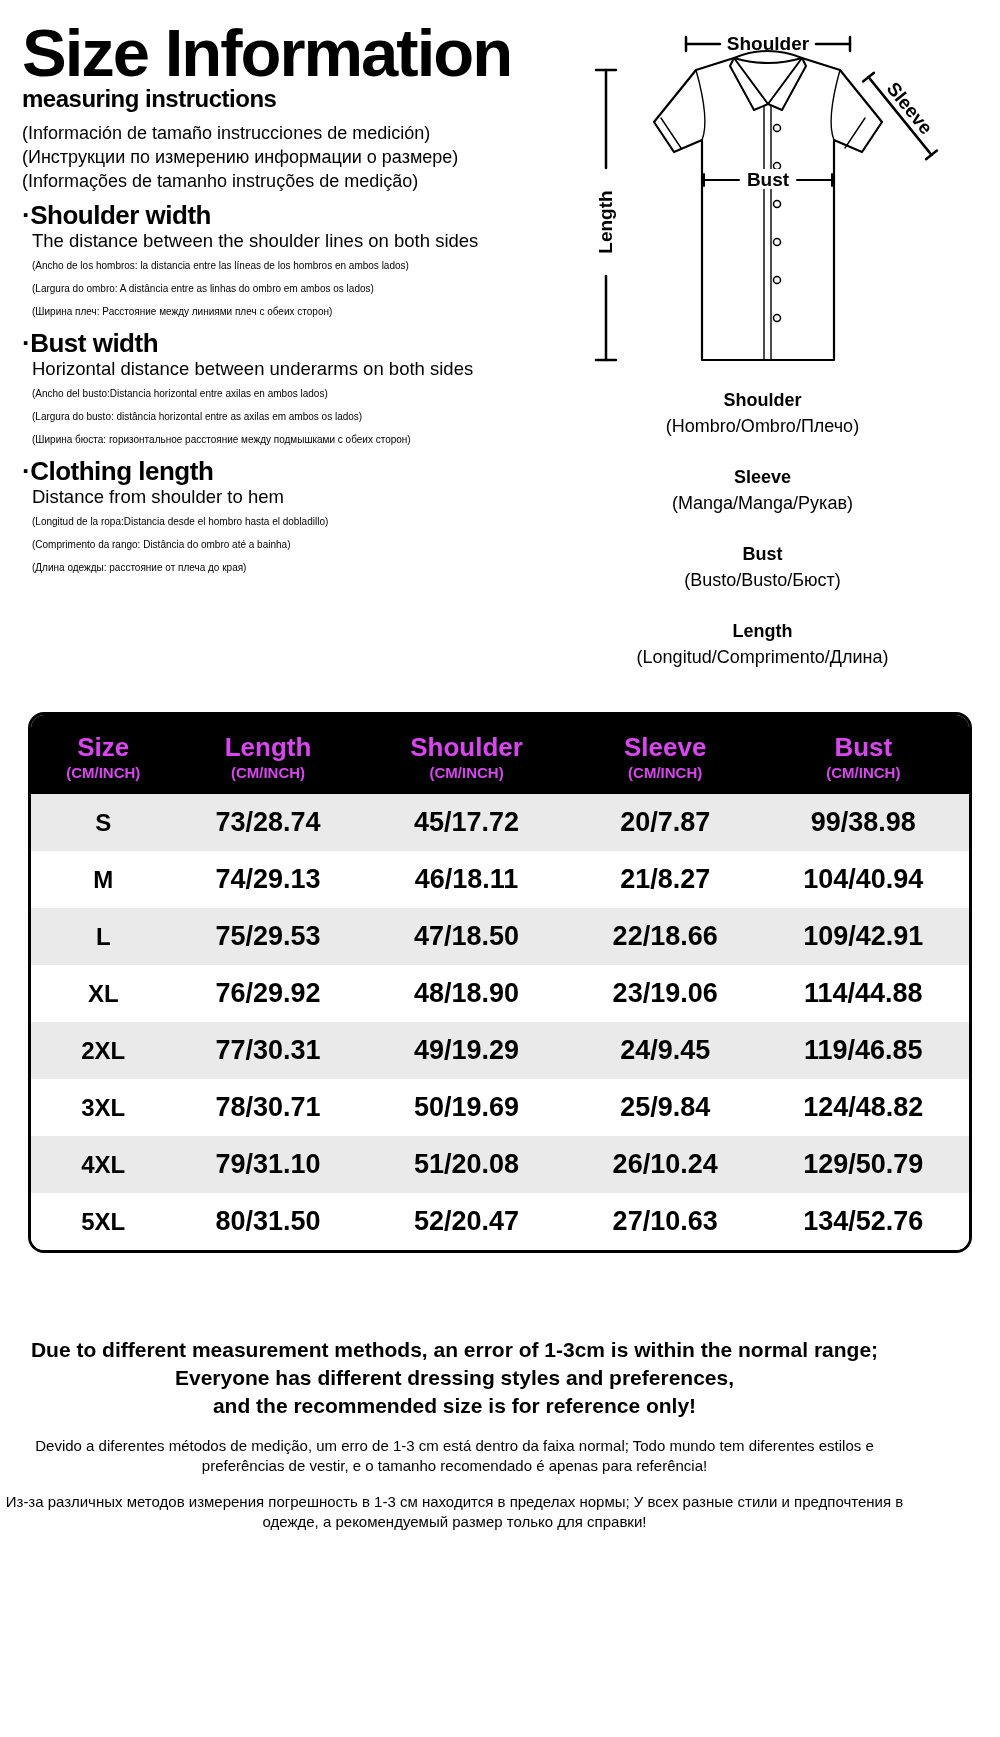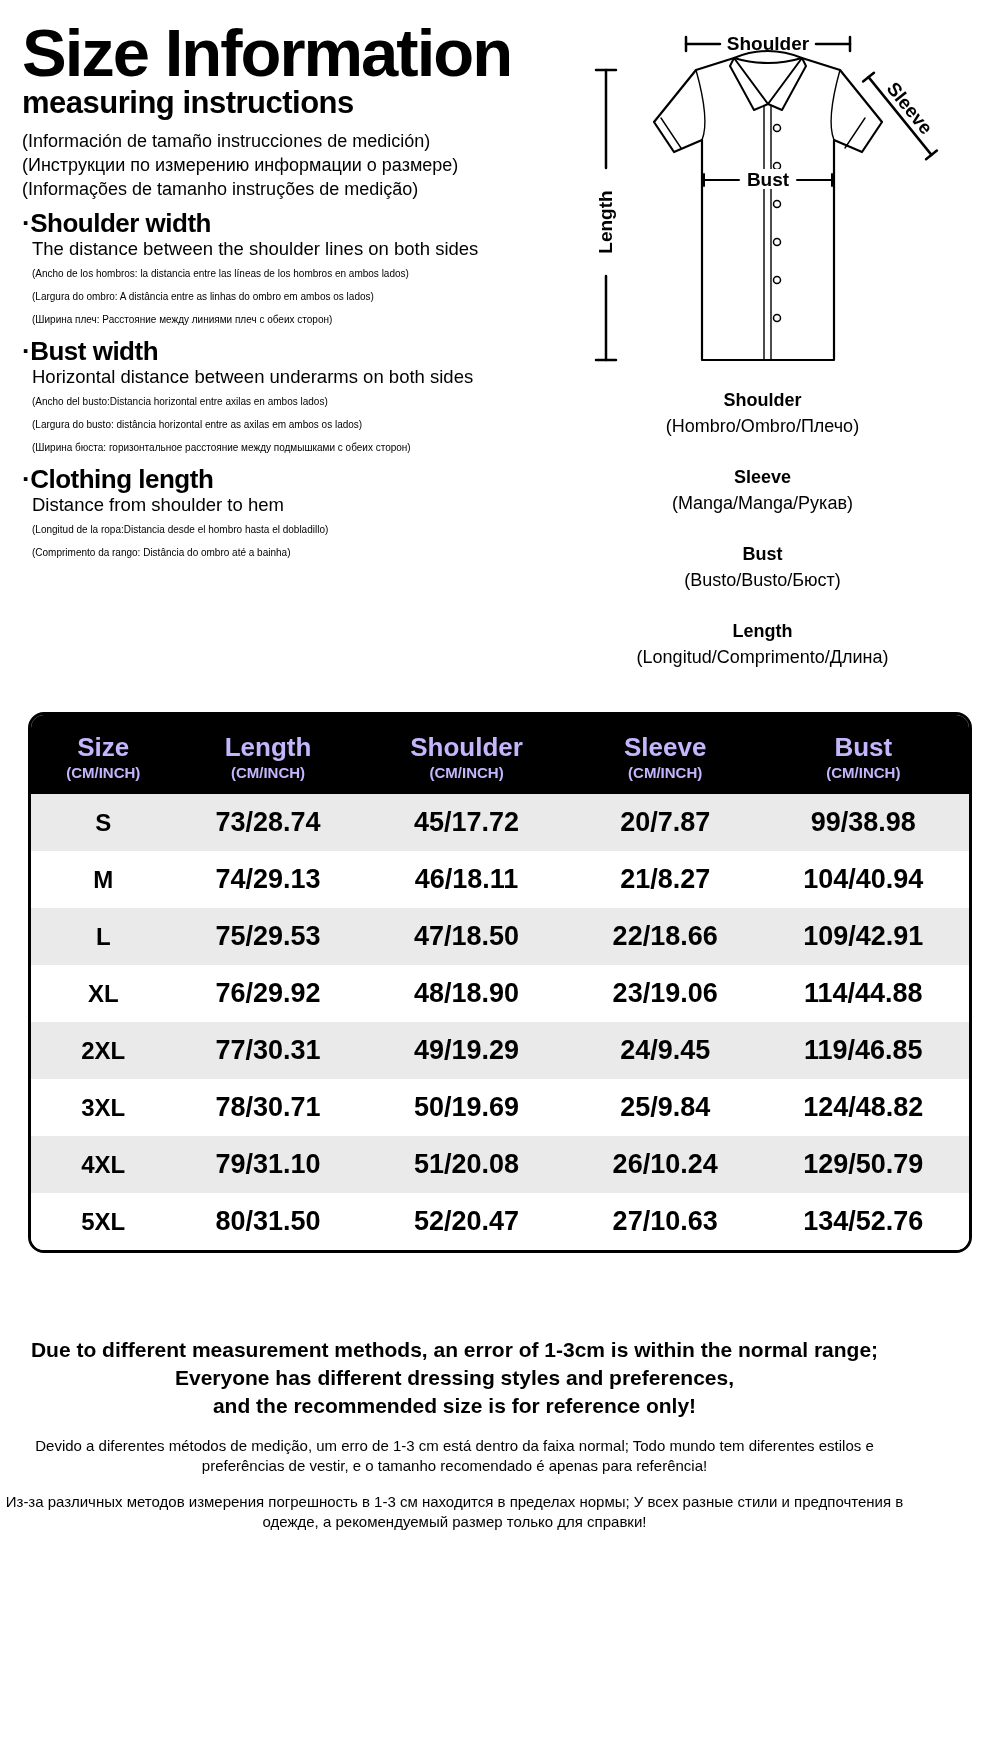--- a/index.html
+++ b/index.html
@@ -4,21 +4,21 @@
 <style>
   * { margin:0; padding:0; box-sizing:border-box; }
   html, body { background:#fff; }
   body {
     width:1000px; height:1737px; position:relative; overflow:hidden;
     color:#000; font-family:"Liberation Sans", sans-serif;
   }
   
   .left-col { position:absolute; left:22px; top:24px; width:535px; }
   .title { font-size:67px; font-weight:800; letter-spacing:-2px; line-height:57px; }
-  .subtitle { font-size:31px; font-weight:700; letter-spacing:-0.5px; margin-top:4px; }
+  .subtitle { font-size:24px; font-weight:700; letter-spacing:-0.5px; margin-top:4px; }
   .sub-trs { margin-top:8px; }
   .sub-tr { font-size:18px; line-height:24px; }
   .measure-section { margin-top:8px; padding-left:10px; }
   .sec-heading { font-size:26px; font-weight:800; line-height:28px; margin-left:-10px; letter-spacing:-0.5px; }
   .sec-desc { font-size:18.5px; line-height:22px; margin-top:1px; }
   .sec-tr { font-size:10px; line-height:18px; margin-top:5px; max-width:470px; }
   
   .right-col { position:absolute; left:545px; top:28px; width:435px; }
   .shirt-svg { display:block; width:410px; height:352px; margin:0 auto; }
   .svg-label { font-family:"Liberation Sans", sans-serif; font-weight:600; fill:#000; }
@@ -26,21 +26,21 @@
   .legend-entry { margin-top:30px; }
   .legend-entry:first-child { margin-top:6px; }
   .legend-name { font-size:18px; font-weight:700; line-height:21px; }
   .legend-tr { font-size:18px; line-height:22px; margin-top:4px; }
   
   .size-table-wrap {
     position:absolute; left:28px; top:712px; width:944px;
     border:3px solid #000; border-radius:16px; overflow:hidden; background:#fff;
   }
   table { width:100%; border-collapse:collapse; }
-  thead tr { background:#000; color:#c4b5fd; }
+  thead tr { background:#000; color:#d946ef; }
   th { padding:17px 4px 13px; text-align:center; }
   .col-label { font-size:26px; font-weight:700; line-height:30px; }
   .col-unit { font-size:15px; font-weight:700; margin-top:2px; }
   tbody td { text-align:center; font-size:27px; font-weight:700; height:57px; }
   tbody td.size-col { font-size:24px; }
   tbody tr:nth-child(odd) { background:#eaeaea; }
   tbody tr:nth-child(even) { background:#ffffff; }
   
   .footer { position:absolute; left:0; top:1336px; width:909px; text-align:center; }
   .notice-line { font-size:21px; font-weight:700; line-height:28px; }
@@ -74,20 +74,21 @@
       <p class="sec-tr">(Ancho del busto:Distancia horizontal entre axilas en ambos lados)</p>
       <p class="sec-tr">(Largura do busto: distância horizontal entre as axilas em ambos os lados)</p>
       <p class="sec-tr">(Ширина бюста: горизонтальное расстояние между подмышками с обеих сторон)</p>
     </section>
 
     <section class="measure-section">
       <h3 class="sec-heading"><span>·</span><span>Clothing length</span></h3>
       <p class="sec-desc">Distance from shoulder to hem</p>
       <p class="sec-tr">(Longitud de la ropa:Distancia desde el hombro hasta el dobladillo)</p>
       <p class="sec-tr">(Comprimento da rango: Distância do ombro até a bainha)</p>
+      <p class="sec-tr">(Длина одежды: расстояние от плеча до края)</p>
     </section>
   </div>
 
   <div class="right-col">
     <svg class="shirt-svg" viewBox="0 0 410 352">
 
       <g stroke="#000" stroke-width="2.5" stroke-linecap="round">
         <line x1="38" y1="42" x2="58" y2="42"></line>
         <line x1="38" y1="332" x2="58" y2="332"></line>
         <line x1="48" y1="42" x2="48" y2="140"></line>

